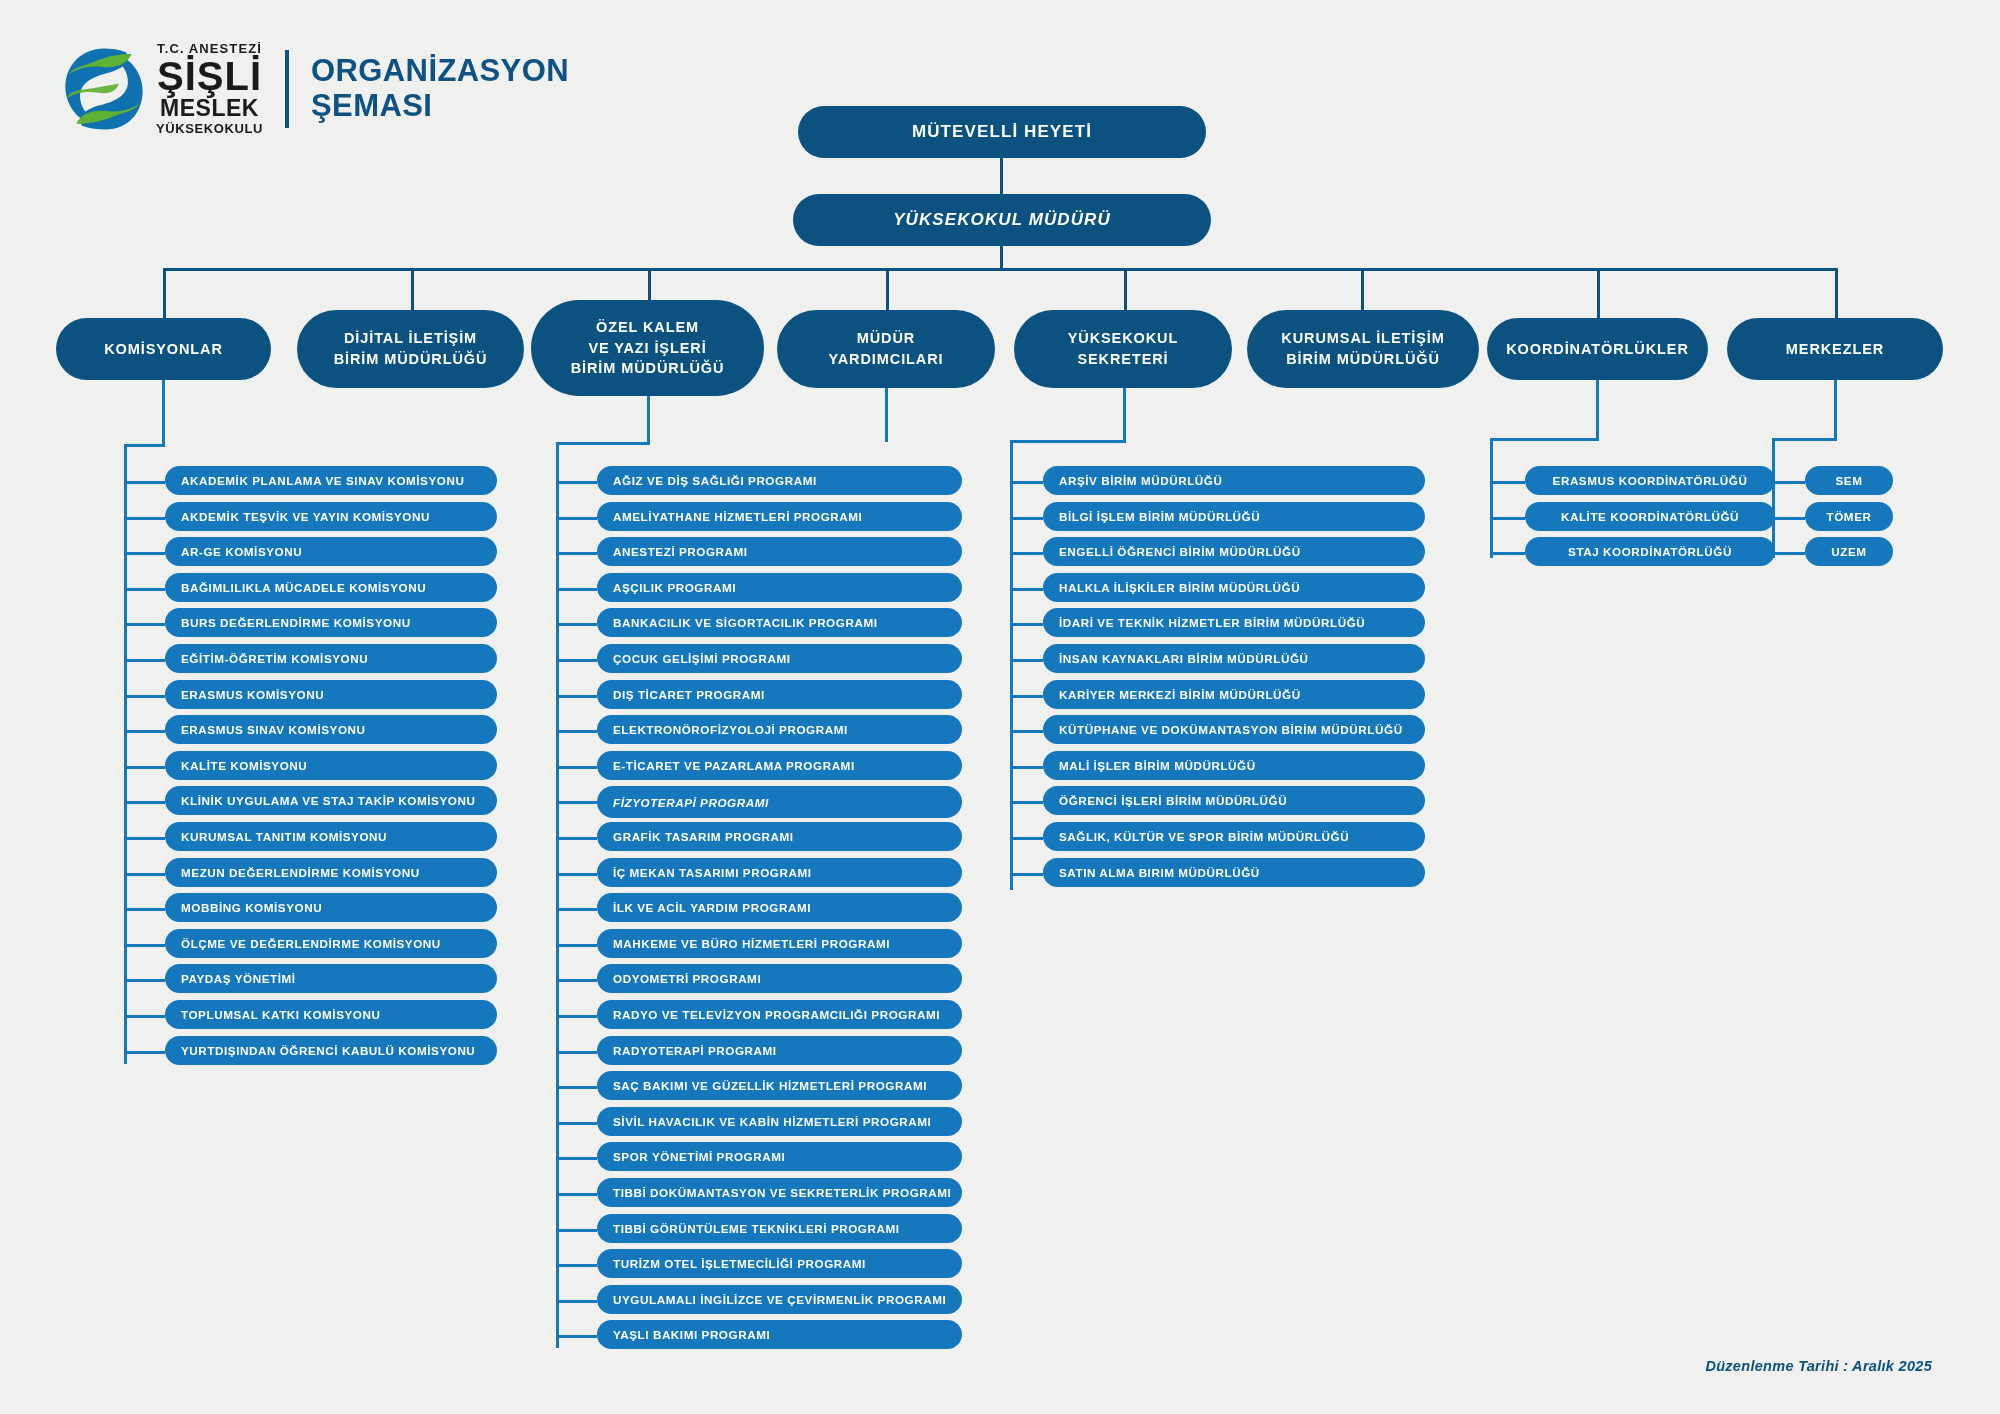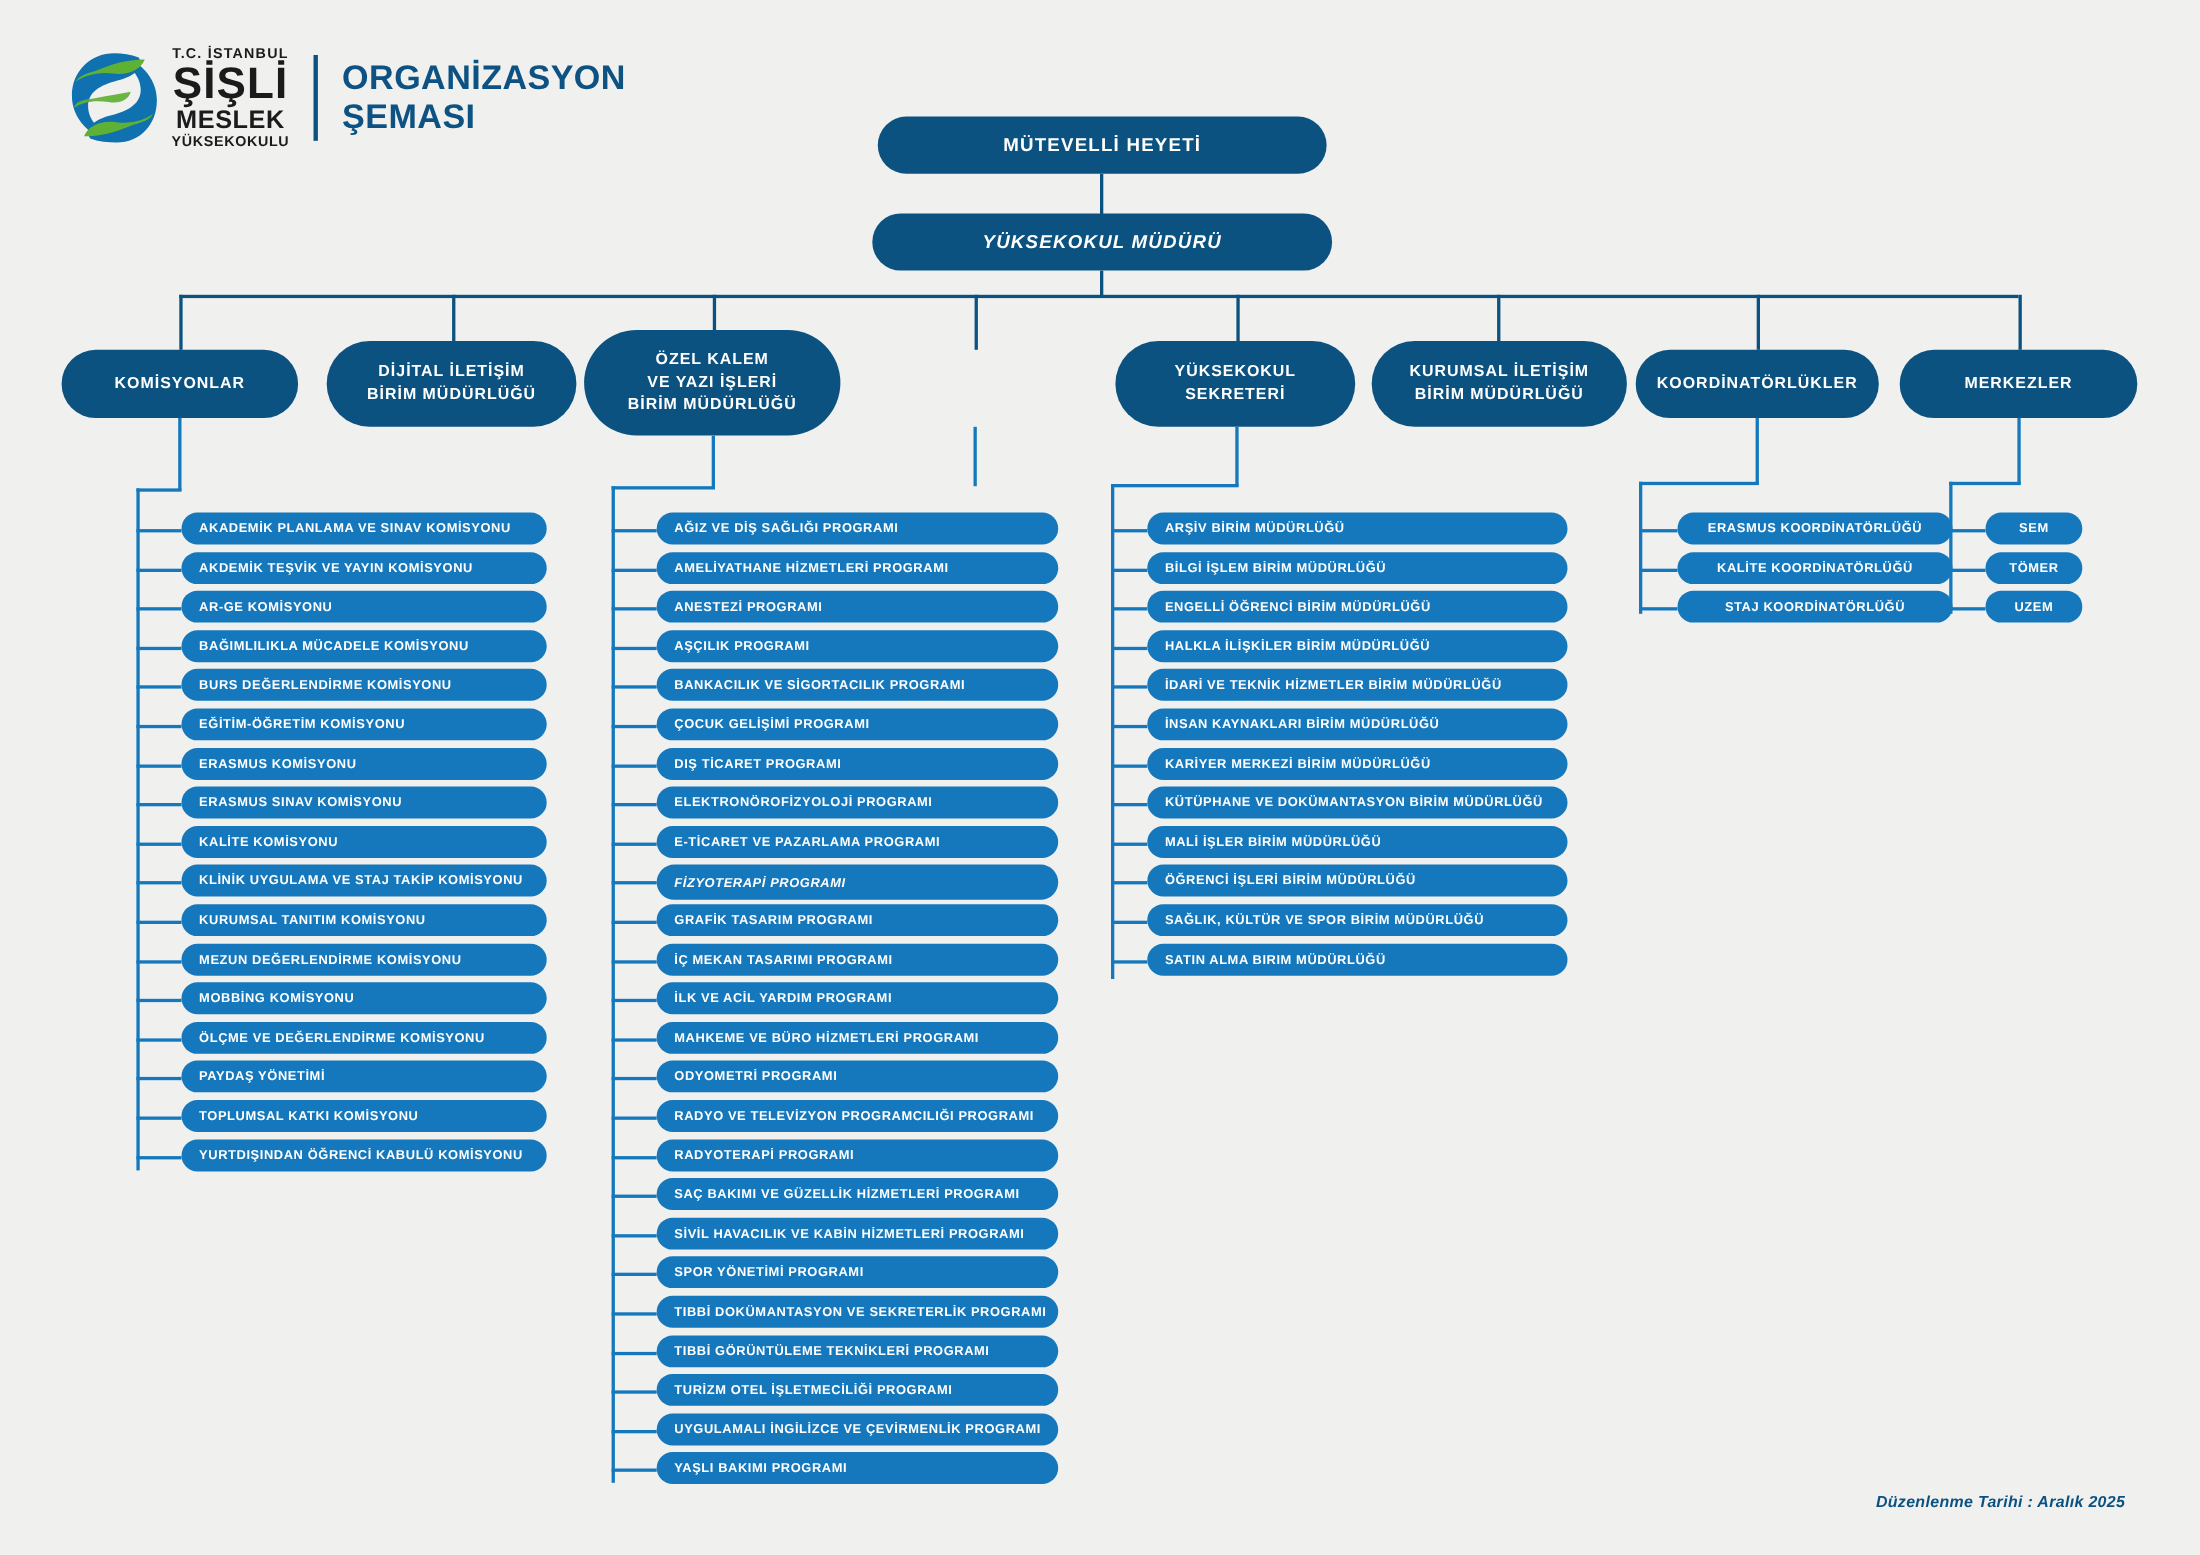--- a/index.html
+++ b/index.html
@@ -76,21 +76,21 @@
     <div class="logo-mark">
       <svg viewBox="0 0 100 100" width="92" height="92" aria-hidden="true">
         <path d="M50 6 C26 6 8 24 8 48 C8 70 26 90 50 92 C38 84 24 74 24 58 C24 42 40 36 56 32 C70 28 80 20 74 10 C66 7 58 6 50 6 Z" fill="#1071b0"></path>
         <path d="M52 94 C76 94 92 76 92 52 C92 30 74 10 50 8 C62 16 76 26 76 42 C76 58 60 64 44 68 C30 72 20 80 26 90 C34 93 44 94 52 94 Z" fill="#1071b0"></path>
         <path d="M12 34 C20 28 34 24 48 26 C64 28 76 22 80 12 C70 12 54 14 40 20 C26 26 16 26 12 34 Z" fill="#5fb134"></path>
         <path d="M88 66 C80 72 66 76 52 74 C36 72 24 78 20 88 C30 88 46 86 60 80 C74 74 84 74 88 66 Z" fill="#5fb134"></path>
         <path d="M10 60 C18 54 30 52 44 54 C56 56 64 52 66 44 C56 46 44 48 32 50 C20 52 12 52 10 60 Z" fill="#5fb134" opacity="0.92"></path>
       </svg>
     </div>
     <div class="logo-words">
-      <div class="logo-tc">T.C. İSTANBUL</div>
+      <div class="logo-tc">T.C. ANESTEZİ</div>
       <div class="logo-sisli">ŞİŞLİ</div>
       <div class="logo-meslek">MESLEK</div>
       <div class="logo-yo">YÜKSEKOKULU</div>
     </div>
     <div class="logo-div"></div>
     <div class="logo-title">
       <div>ORGANİZASYON</div>
       <div>ŞEMASI</div>
     </div>
   </div>
@@ -122,20 +122,24 @@
     <span style="white-space:pre-line;">DİJİTAL İLETİŞİM
 BİRİM MÜDÜRLÜĞÜ</span>
   </div>
 
   <div class="node lvl2" style="left:531px; top:300px; width:233px; height:96px;">
     <span style="white-space:pre-line;">ÖZEL KALEM
 VE YAZI İŞLERİ
 BİRİM MÜDÜRLÜĞÜ</span>
   </div>
 
+  <div class="node lvl2" style="left:777px; top:310px; width:218px; height:78px;">
+    <span style="white-space:pre-line;">MÜDÜR
+YARDIMCILARI</span>
+  </div>
 
   <div class="node lvl2" style="left:1014px; top:310px; width:218px; height:78px;text-align:center;">
     <span style="white-space:pre-line;">YÜKSEKOKUL
 SEKRETERİ</span>
   </div>
 
   <div class="node lvl2" style="left:1247px; top:310px; width:232px; height:78px;">
     <span style="white-space:pre-line;">KURUMSAL İLETİŞİM
 BİRİM MÜDÜRLÜĞÜ</span>
   </div>

